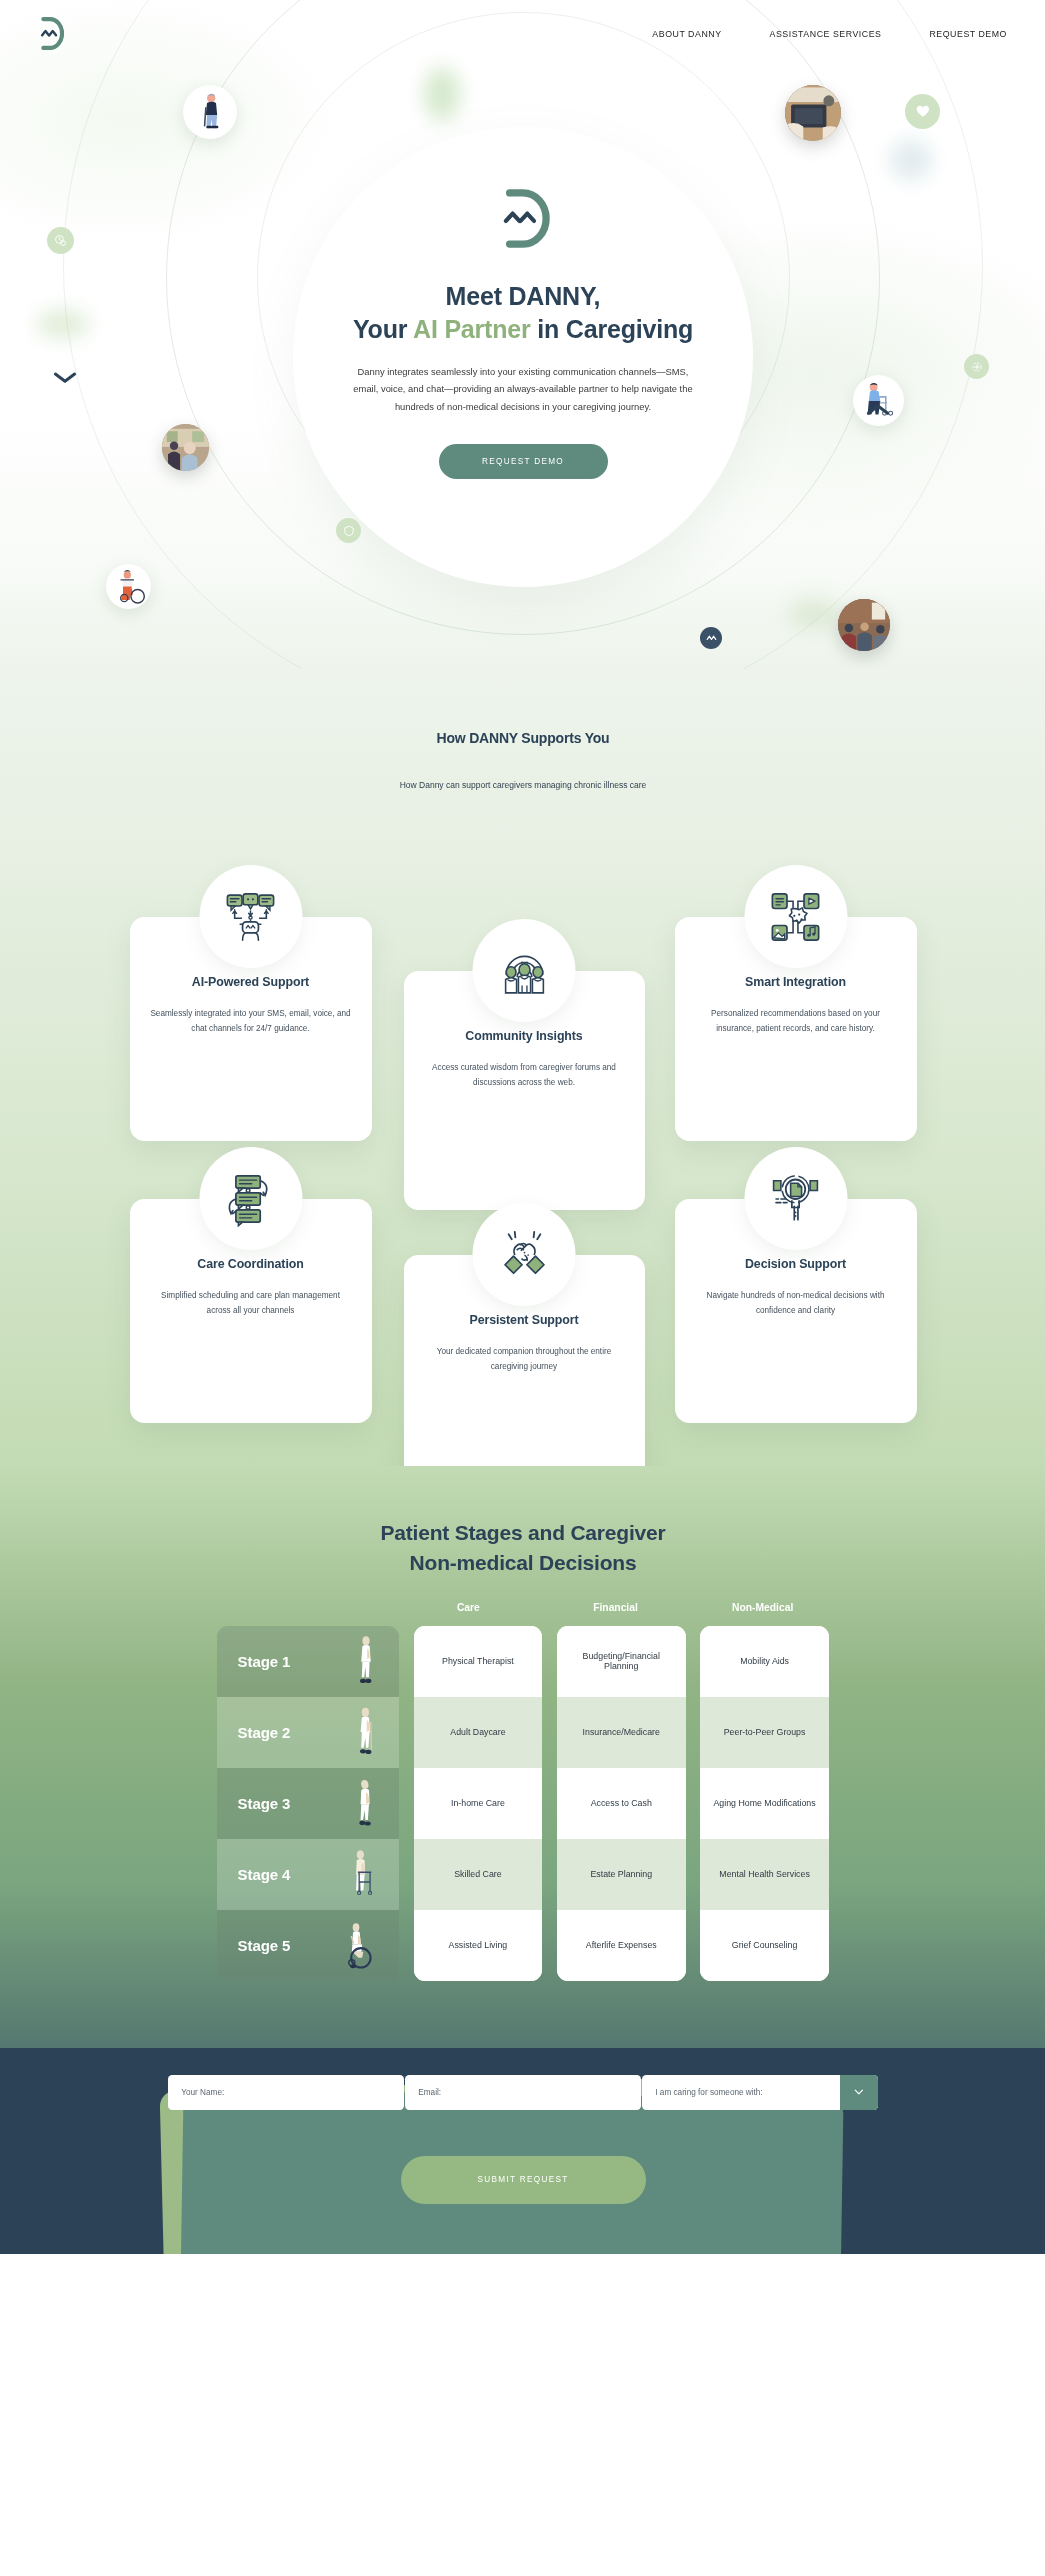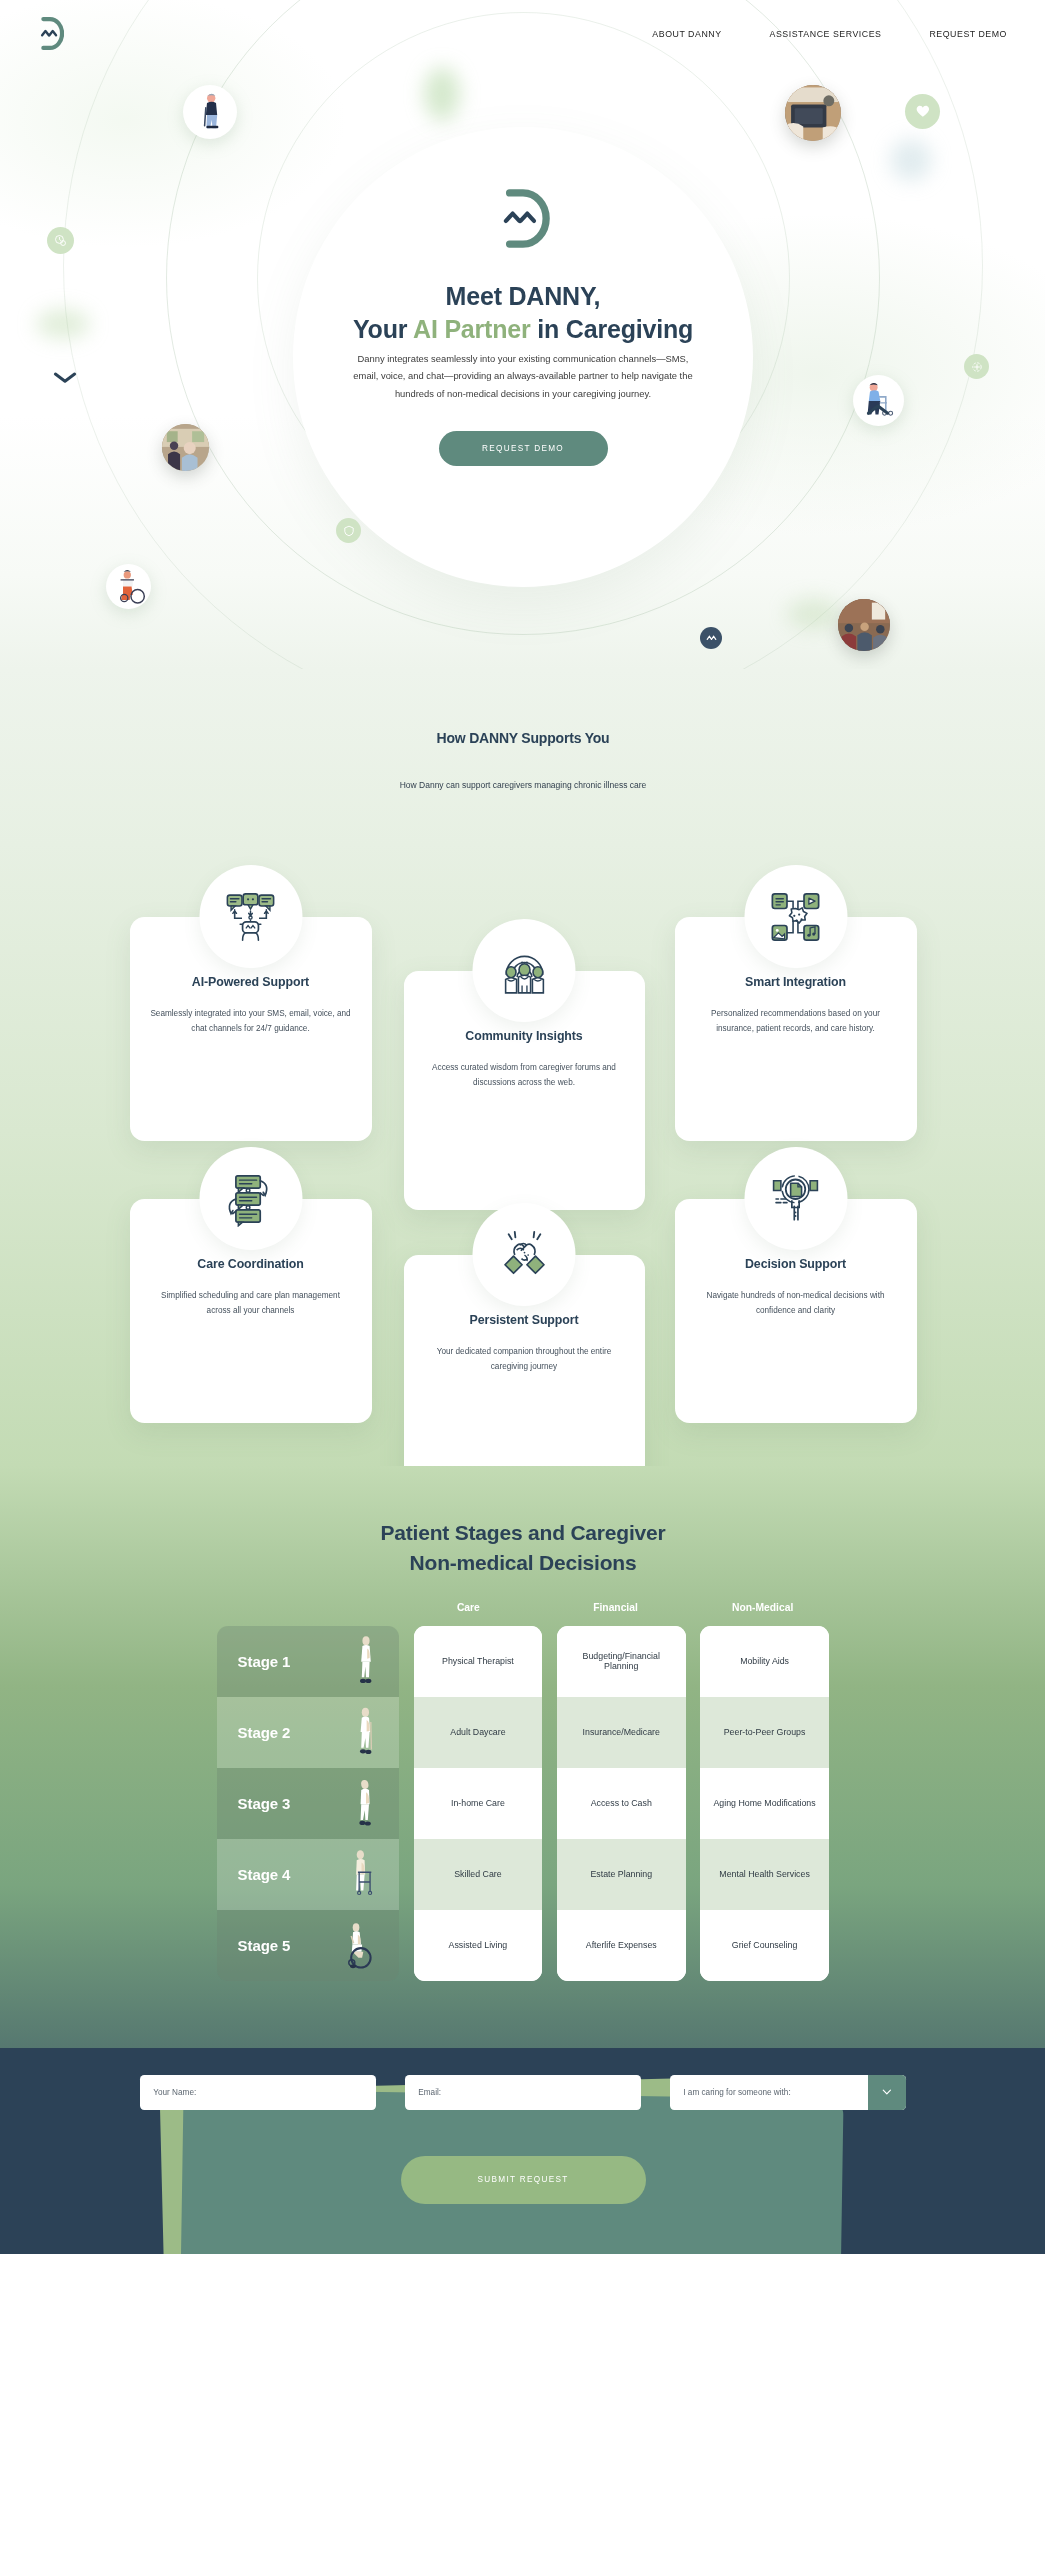--- a/index.html
+++ b/index.html
@@ -48,21 +48,21 @@
     display:flex; flex-direction:column; align-items:center;
     z-index:10;
   }
   .hero-logo { margin-top:61px; }
   .hero-title {
     margin-top:29px; text-align:center; font-size:25px; line-height:1.30;
     font-weight:700; color:#2b4257; letter-spacing:-0.2px;
   }
   .hero-title .accent { color:#8fb27c; }
   .hero-sub {
-    margin-top:5px; width:345px; text-align:center;
+    margin-top:18px; width:345px; text-align:center;
     font-size:9.4px; line-height:1.85; color:#3b3b3b; font-weight:400;
   }
   .hero-cta {
     margin-top:29px; background:#5f8a7e; color:#fff; border:none;
     padding:0 24px; height:35px; min-width:169px; border-radius:18px;
     font-size:8.2px; letter-spacing:0.16em; cursor:pointer;
     font-family:"Liberation Sans", sans-serif;
   }
 
   
@@ -179,21 +179,21 @@
   .form-sheet {
     position:absolute; left:162px; top:35px; width:661px; height:206px;
     background:#9cbb87; border-radius:15.7px; transform:rotate(-1.4deg); z-index:1;
   }
   .form-sheet2 {
     position:absolute; left:182px; top:46px; width:660px; height:200px;
     background:#5f8a7e; border-radius:15.7px; transform:rotate(0.9deg); z-index:2;
   }
   .form-row {
     position:absolute; left:0; top:0; width:1046px; z-index:8;
-    display:flex; justify-content:center; gap:29px; padding-top:27px;
+    display:flex; justify-content:center; gap:1px; padding-top:27px;
   }
   .fld {
     width:236px; height:35px; background:#fff; border-radius:4.2px;
     display:flex; align-items:center; padding:0 13.3px;
     font-size:8.2px; color:#5c6670; position:relative; overflow:hidden;
   }
   .fld.sel { padding-right:0; }
   .sel-txt { flex:1; }
   .sel-arrow {
     width:38px; height:35px; background:#5f8a7e; color:#fff;

